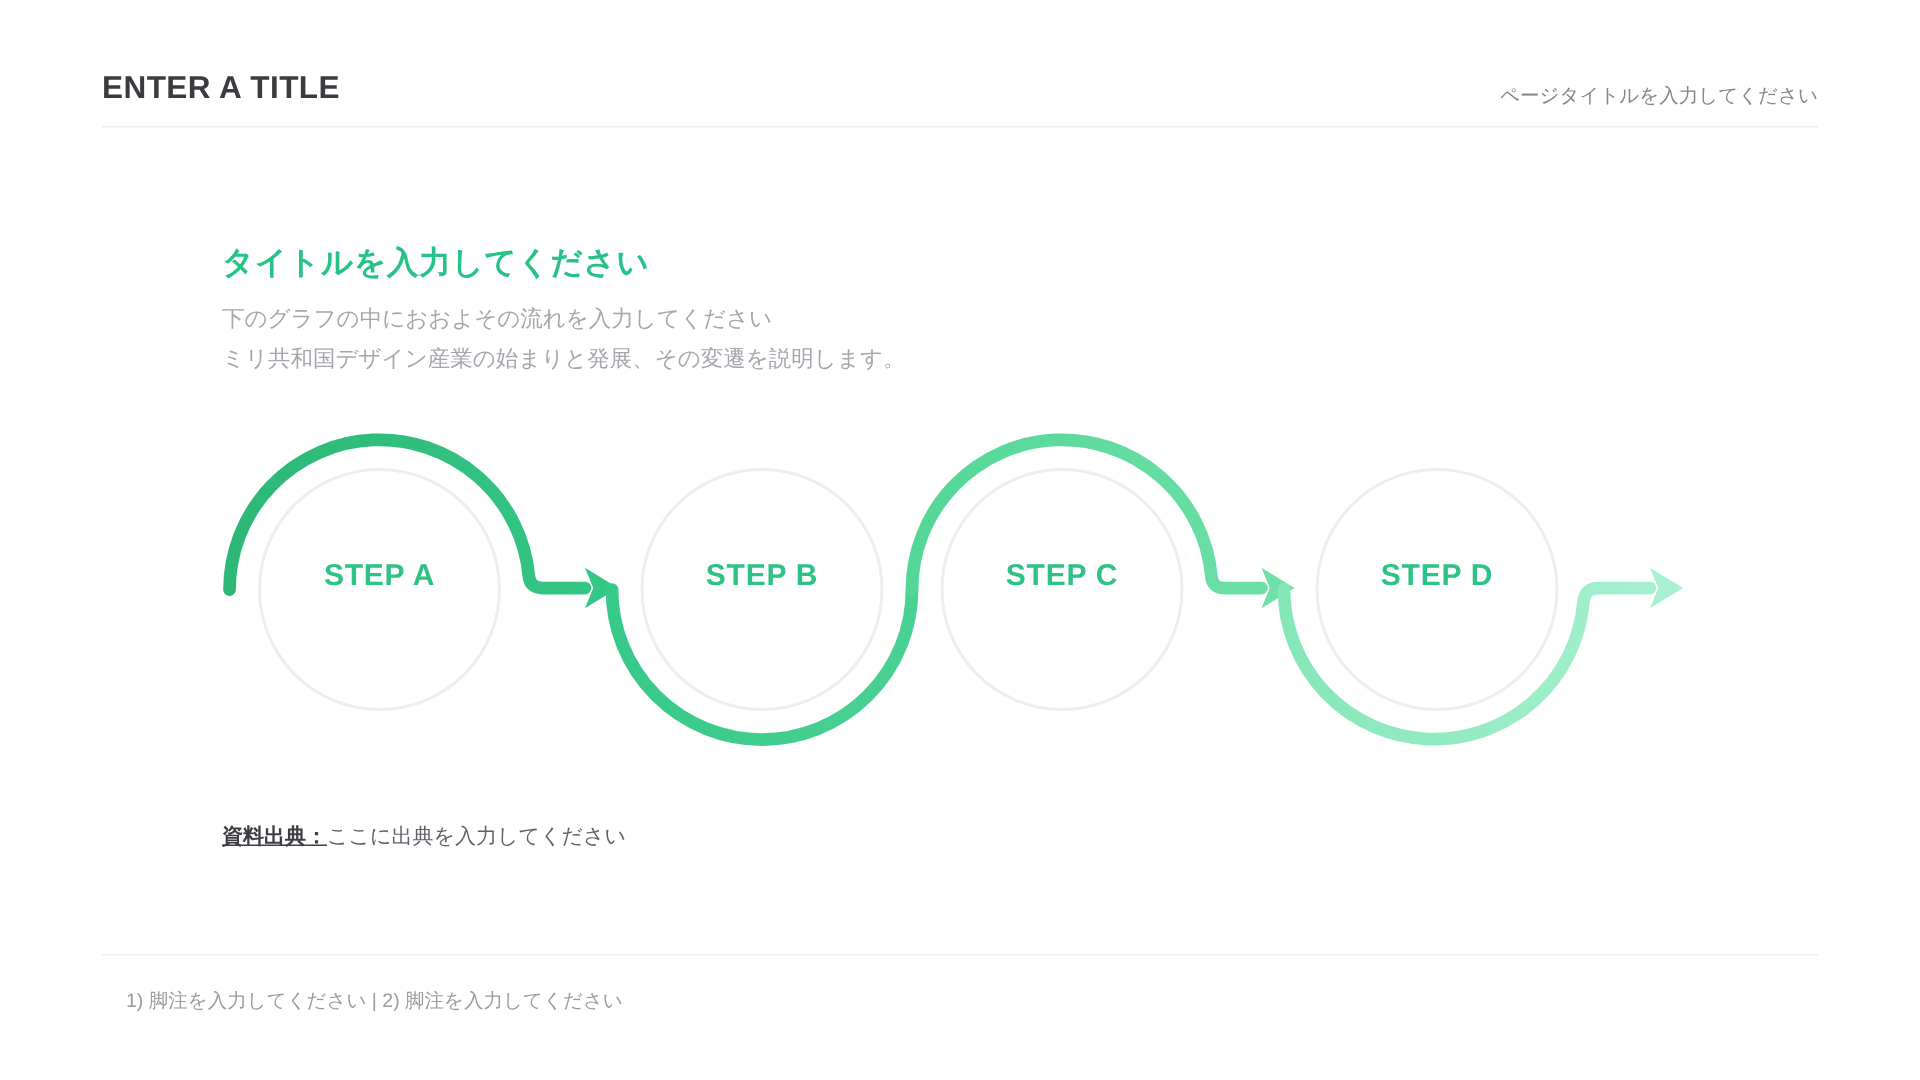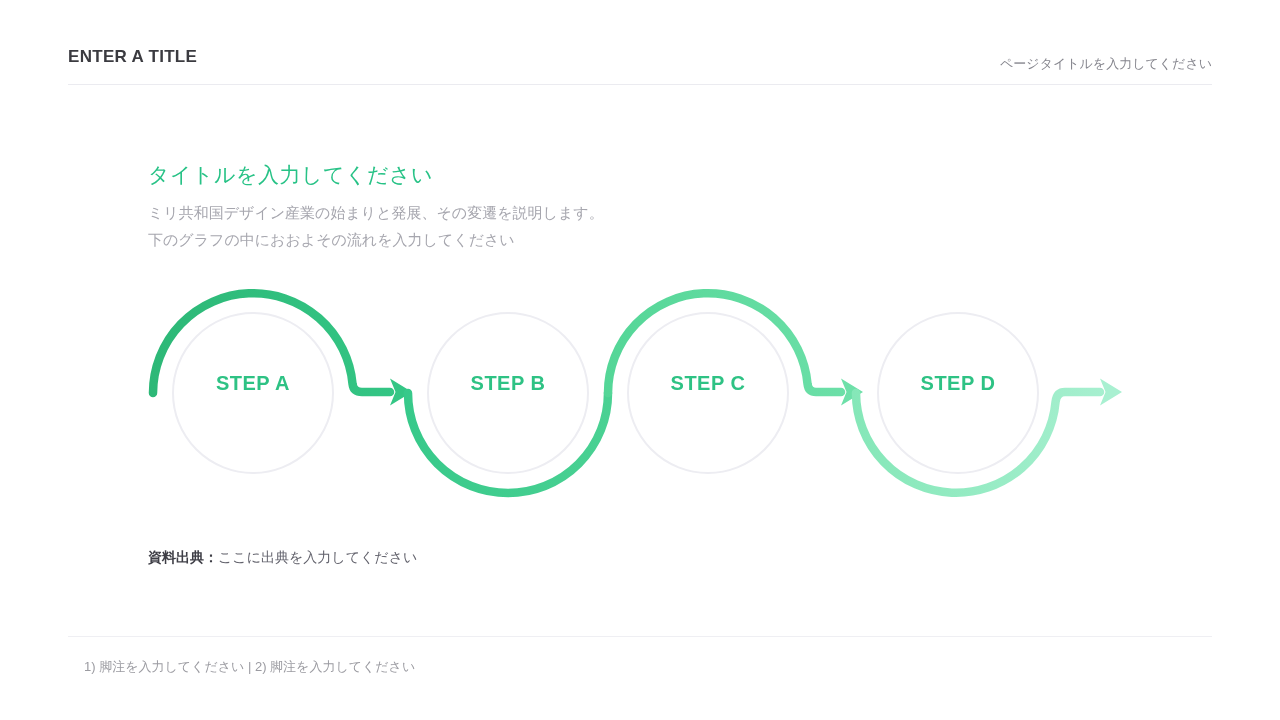--- a/index.html
+++ b/index.html
@@ -3,52 +3,52 @@
 <meta charset="utf-8">
 <style>
   * { margin: 0; padding: 0; box-sizing: border-box; }
   html, body { width: 1280px; height: 720px; background: #ffffff; overflow: hidden; }
   body { position: relative; font-family: "Liberation Sans", "DejaVu Sans", sans-serif; }
 
   .slide { position: absolute; inset: 0; background: #ffffff; }
 
   .slide-title {
     position: absolute; left: 68px; top: 47px;
-    font-size: 17px; font-weight: bold; color: #3b3b40; letter-spacing: 0.3px;
+    font-size: 21px; font-weight: bold; color: #3b3b40; letter-spacing: 0.3px;
   }
   .page-subtitle {
     position: absolute; right: 68px; top: 55px;
     font-size: 13px; color: #85858d;
   }
   .header-divider {
     position: absolute; left: 68px; right: 68px; top: 84px;
     height: 1px; background: #ebebf0;
   }
 
   .section-title {
     position: absolute; left: 148px; top: 161px;
-    font-size: 21px; font-weight: normal; color: #27c286; letter-spacing: 0.5px;
+    font-size: 21px; font-weight: bold; color: #27c286; letter-spacing: 0.5px;
   }
   .description {
     position: absolute; left: 148px; top: 199px;
     font-size: 15px; color: #a6a6ae; line-height: 27px;
   }
 
   .diagram-svg { position: absolute; left: 0; top: 270px; }
 
   .step-label {
     font-family: "Liberation Sans", "DejaVu Sans", sans-serif;
     font-size: 20px; font-weight: bold; fill: #2ec284; letter-spacing: 0.5px;
   }
 
   .source-line {
     position: absolute; left: 148px; top: 549px;
     font-size: 14px; color: #62626c;
   }
-  .source-line .source-label { font-weight: bold; color: #3e3e46; }
+  .source-line .source-label { font-weight: bold; color: #3e3e46; text-decoration: underline; }
 
   .footer-divider {
     position: absolute; left: 68px; right: 68px; top: 636px;
     height: 1px; background: #efeff3;
   }
   .footnote {
     position: absolute; left: 84px; top: 658px;
     font-size: 13px; color: #9b9ba1;
   }
 </style>
@@ -56,22 +56,22 @@
 <body>
 
 <div class="slide">
 
   <div class="slide-title">ENTER A TITLE</div>
   <div class="page-subtitle">ページタイトルを入力してください</div>
   <div class="header-divider"></div>
 
   <div class="section-title">タイトルを入力してください</div>
   <div class="description">
+    <div>下のグラフの中におおよその流れを入力してください</div>
     <div>ミリ共和国デザイン産業の始まりと発展、その変遷を説明します。</div>
-    <div>下のグラフの中におおよその流れを入力してください</div>
   </div>
 
   <svg class="diagram-svg" width="1280" height="250" viewBox="0 270 1280 250" xmlns="http://www.w3.org/2000/svg">
     <defs>
       <linearGradient id="g1" gradientUnits="userSpaceOnUse" x1="150" y1="0" x2="412" y2="0">
         <stop offset="0" stop-color="#2db877"></stop>
           <stop offset="1" stop-color="#34c685"></stop>
       </linearGradient>
       <linearGradient id="g2" gradientUnits="userSpaceOnUse" x1="405" y1="0" x2="610" y2="0">
         <stop offset="0" stop-color="#37c98a"></stop>

